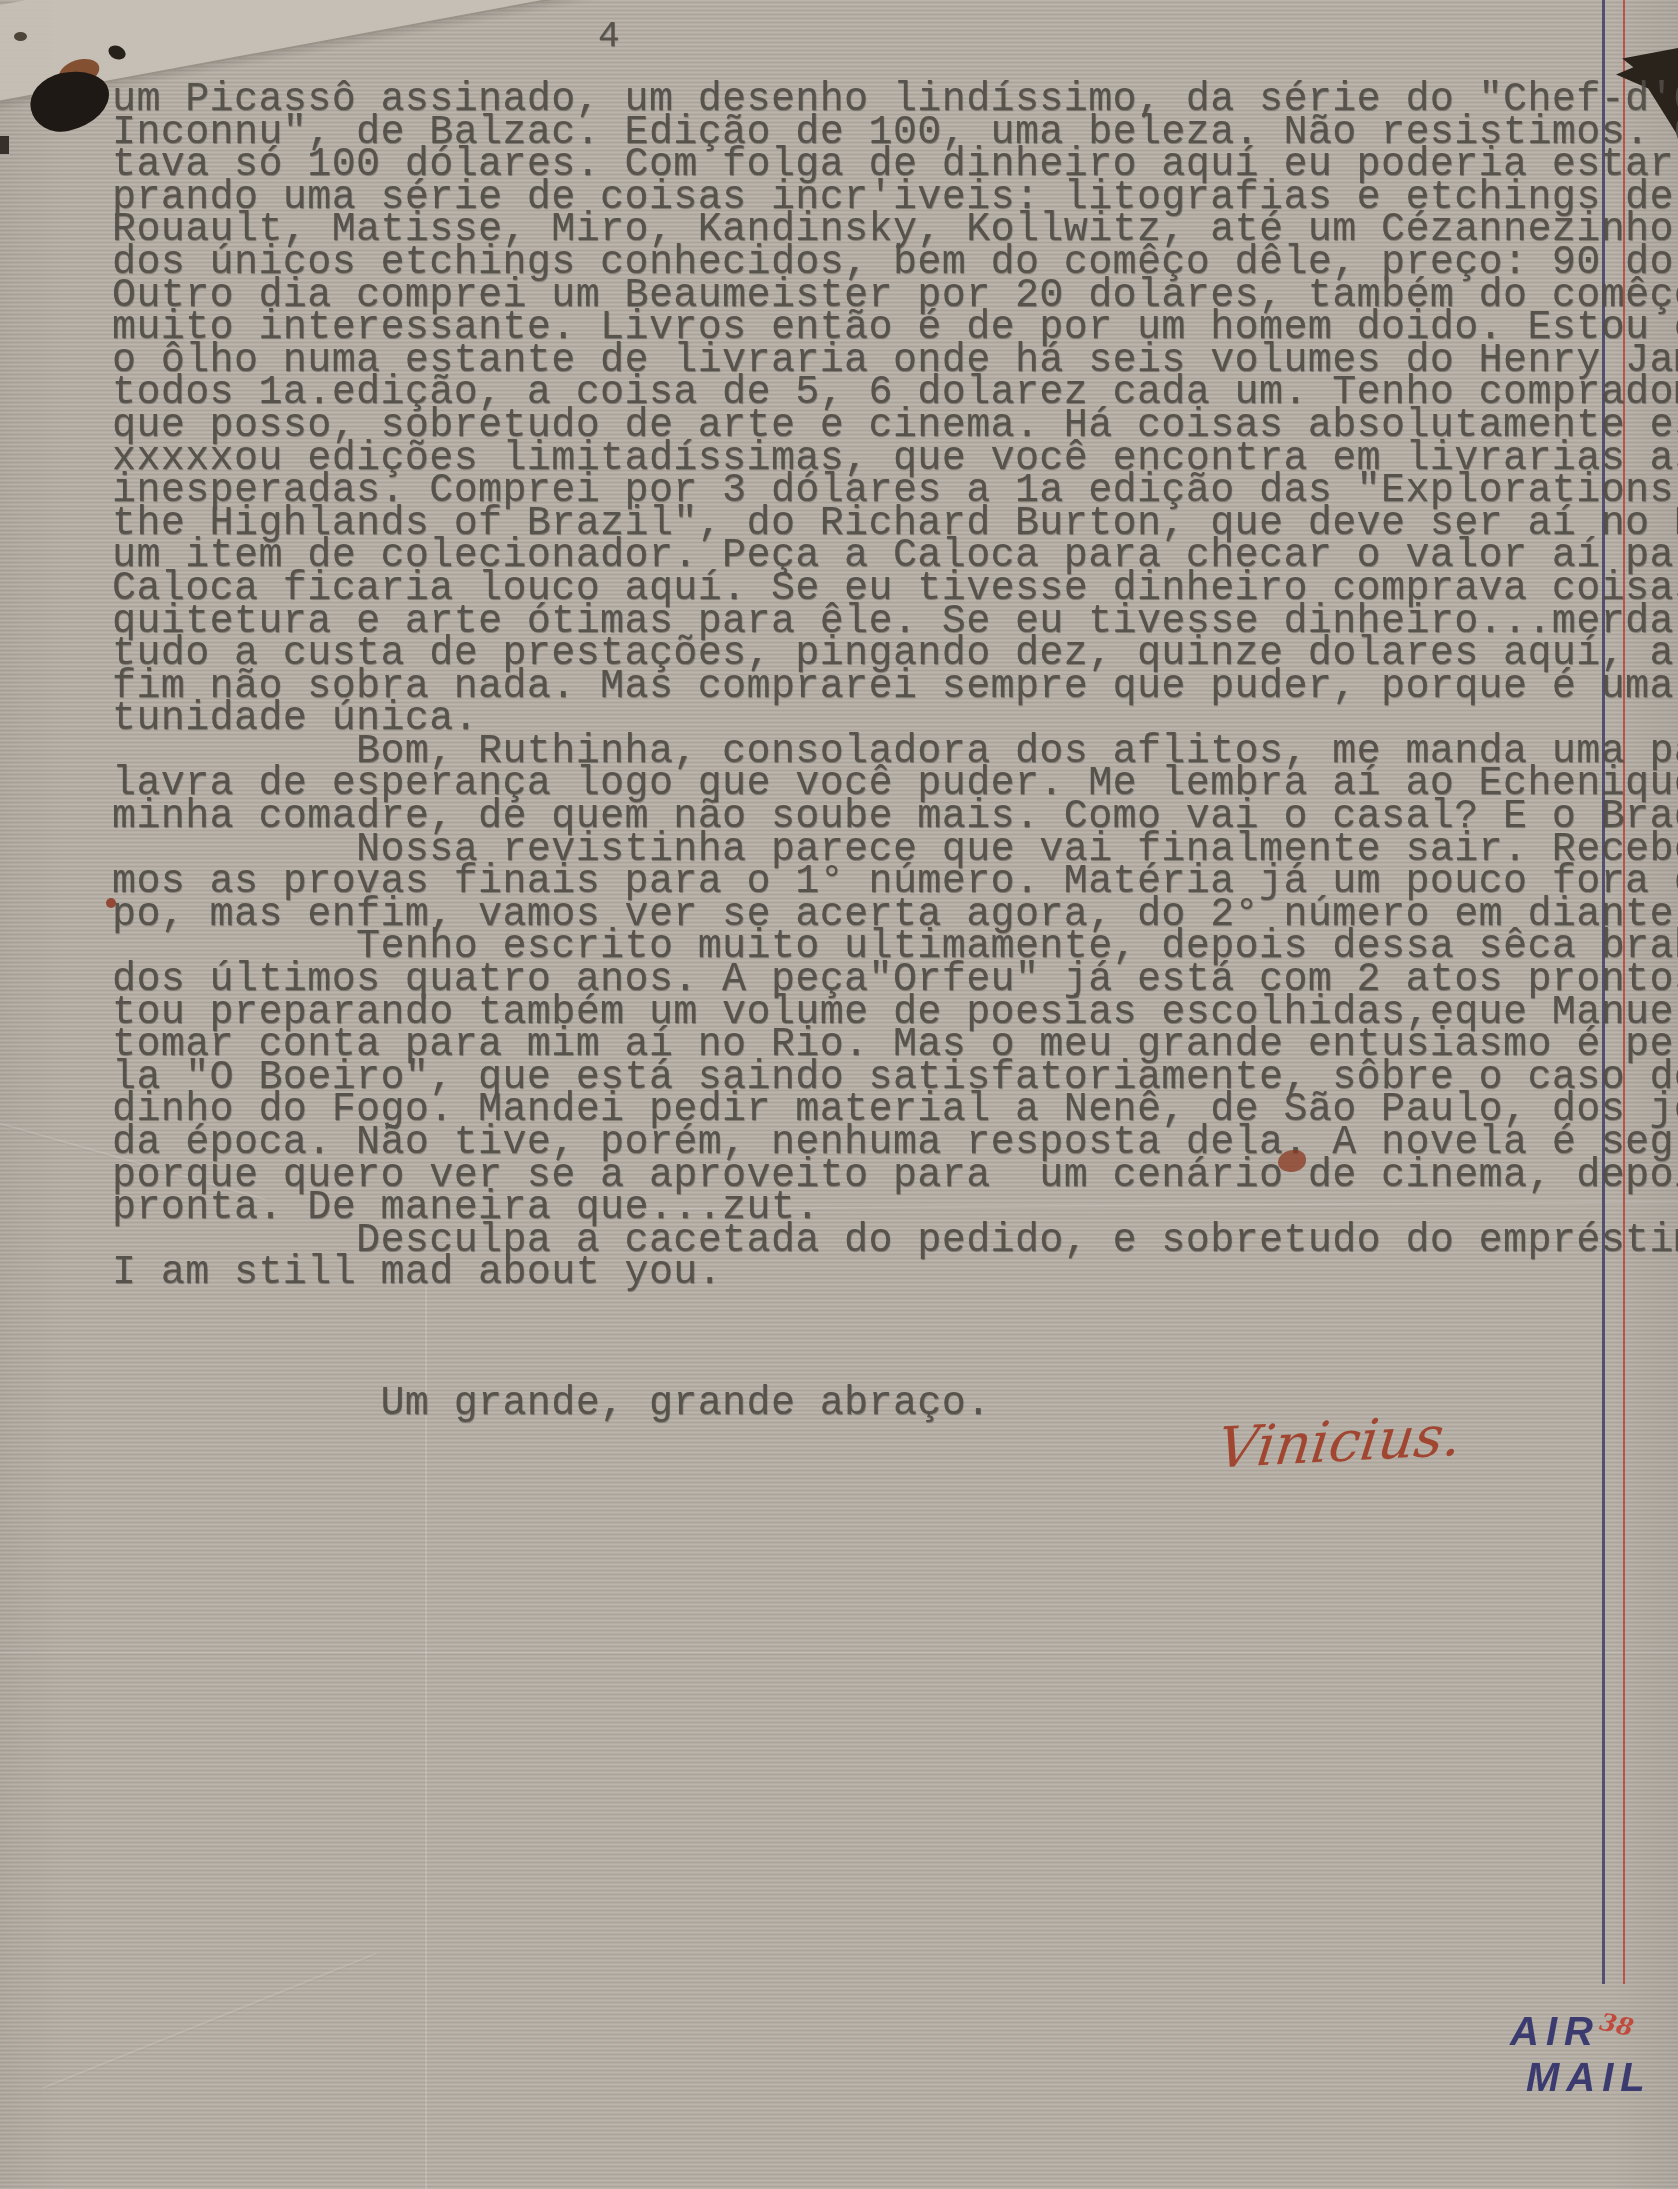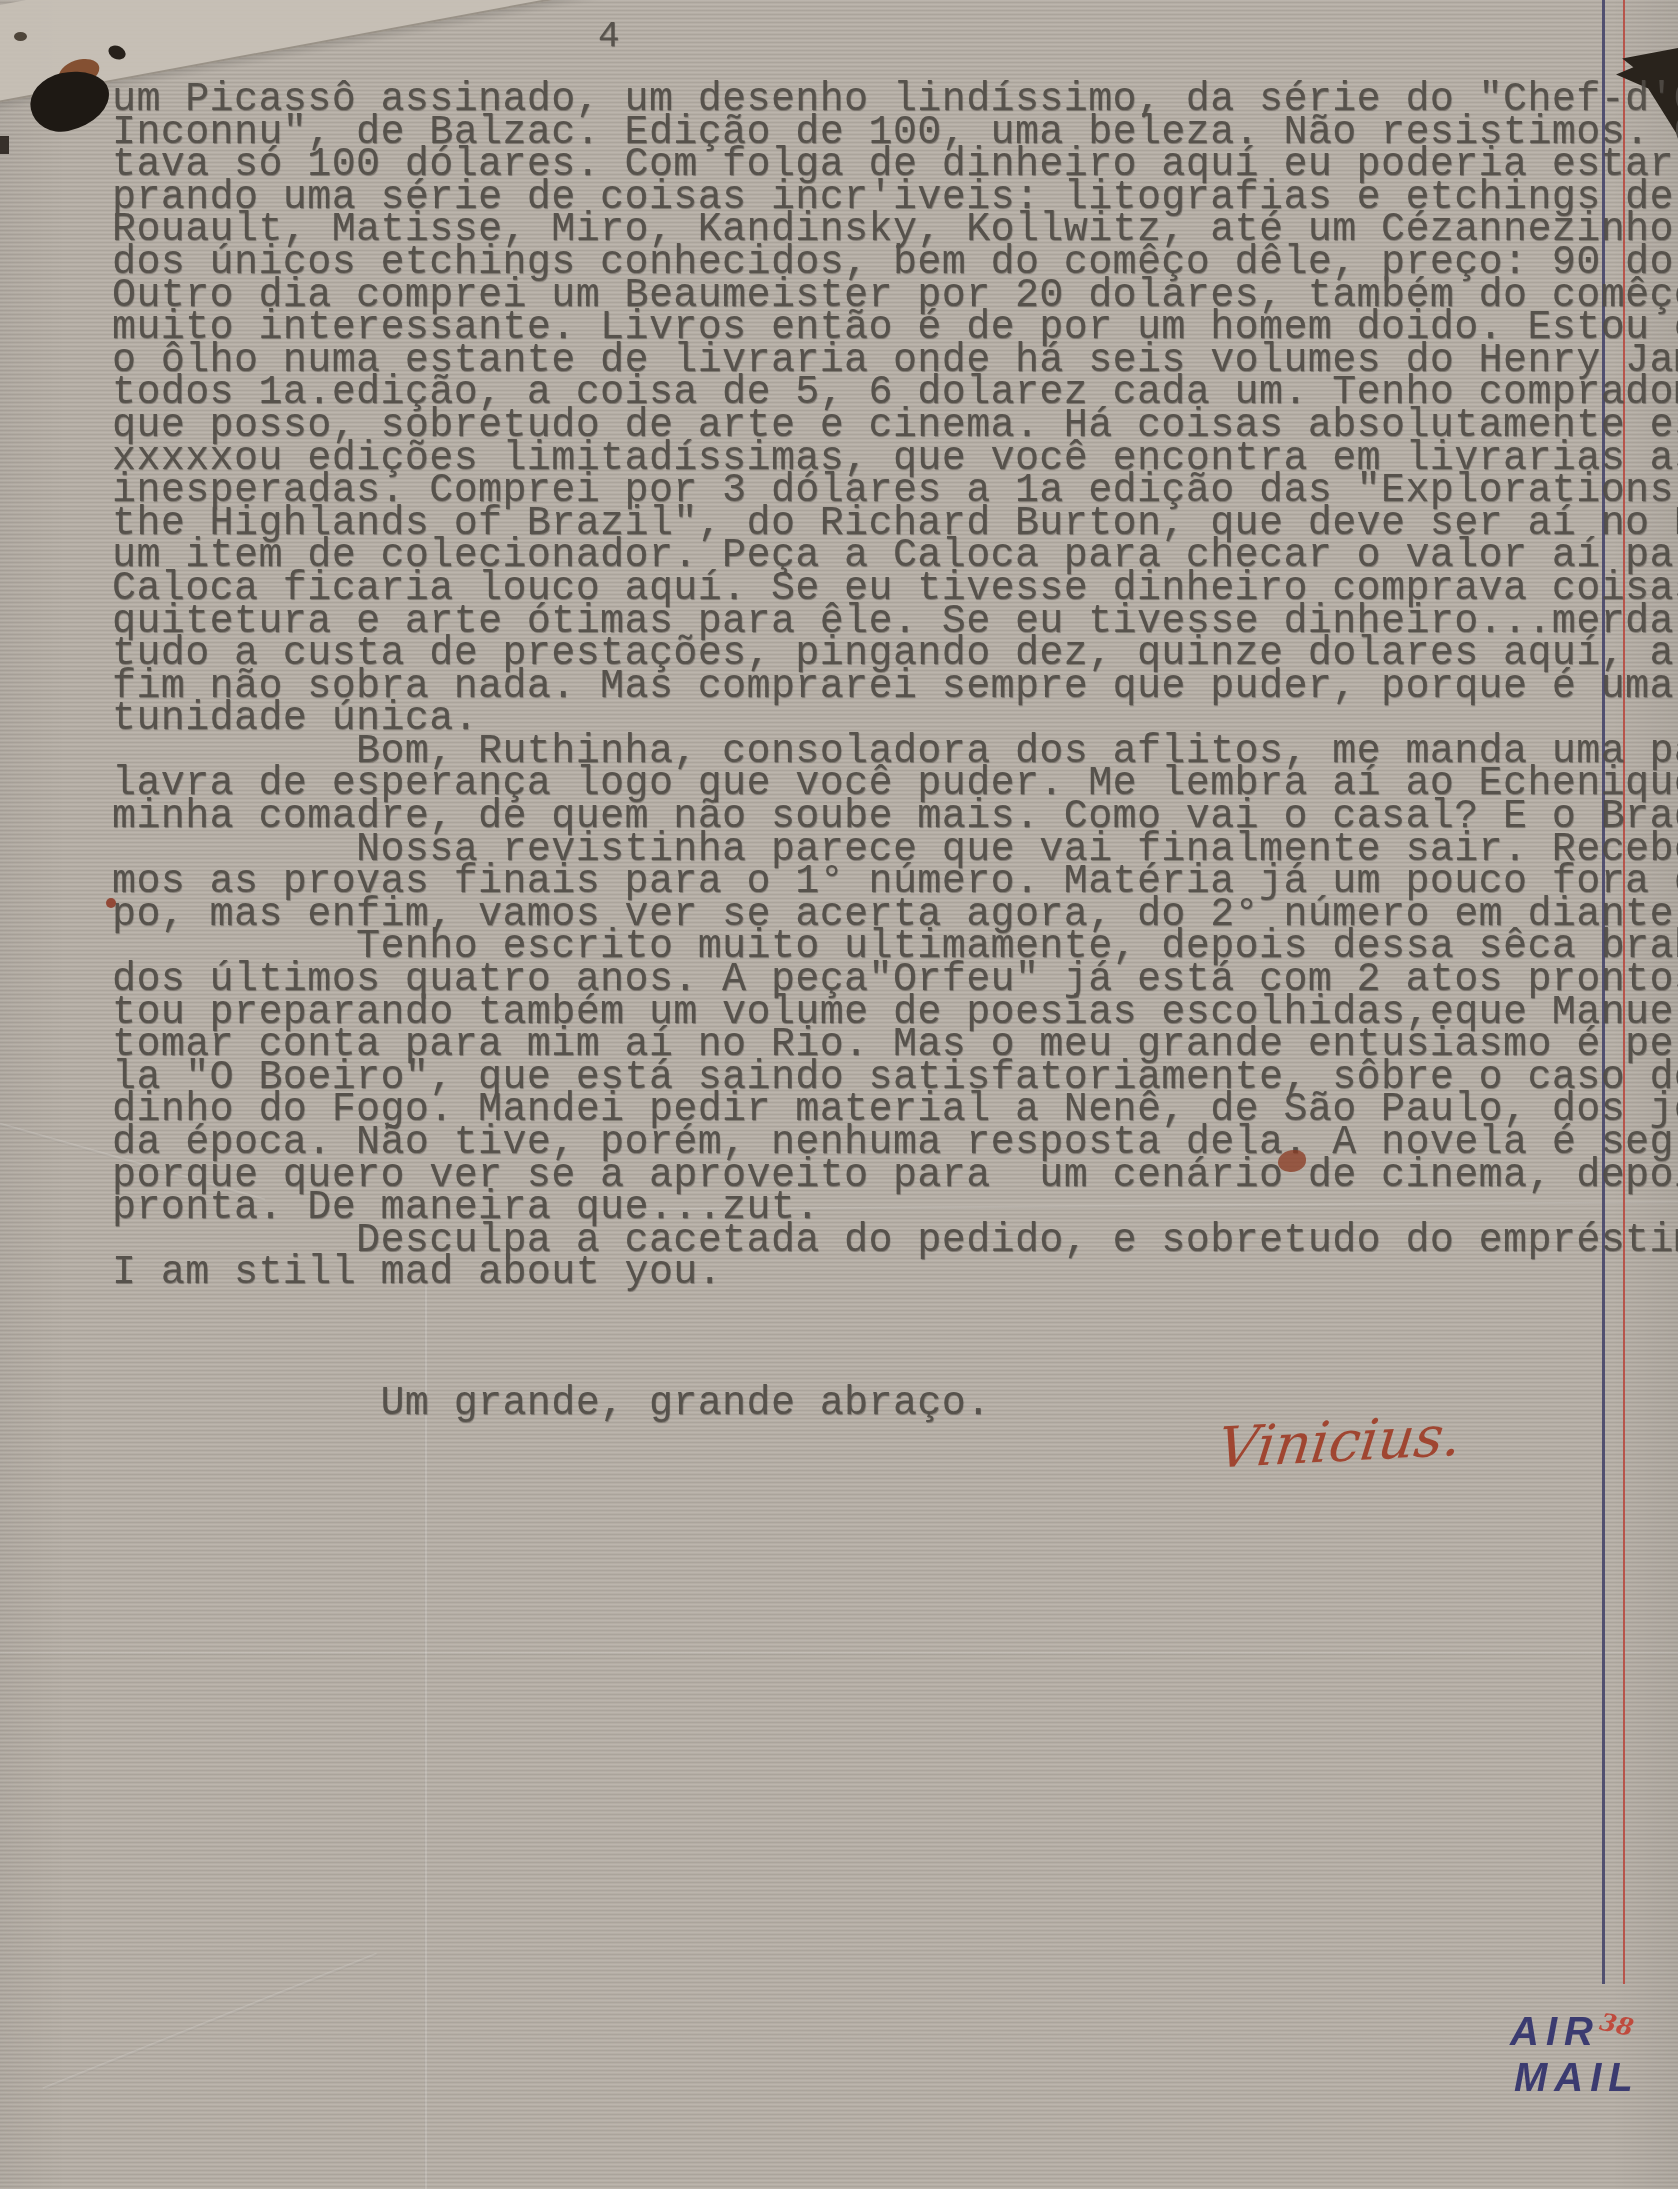--- a/index.html
+++ b/index.html
@@ -41,21 +41,21 @@
     position:absolute;left:1602px;top:0;width:3px;height:1984px;
     background:#3f3f66;opacity:.85;
   }
   .margin-line-red{
     position:absolute;left:1623px;top:0;width:2px;height:1984px;
     background:#b8453c;opacity:.85;
   }
   .airmail{position:absolute;left:1510px;top:2008px;color:#3b3b70;
     font-family:Liberation Sans, sans-serif;font-weight:bold;font-style:italic;}
   .airmail .l1,.airmail .l2{font-size:40px;letter-spacing:7px;line-height:46px;}
-  .airmail .l2{margin-left:4px;}
+  .airmail .l2{margin-left:16px;}
   .airmail-mark{
     position:absolute;left:1600px;top:2010px;
     color:#c23a2c;font-size:24px;font-style:italic;font-weight:bold;
     transform:rotate(12deg);opacity:.85;
     font-family:"DejaVu Serif",serif;
   }
   .corner-arrow{
     position:absolute;left:1616px;top:48px;width:62px;height:88px;
     background:#29231c;
     clip-path:polygon(10% 12%, 100% 0%, 100% 100%, 52% 46%, 0% 30%, 28% 22%);

